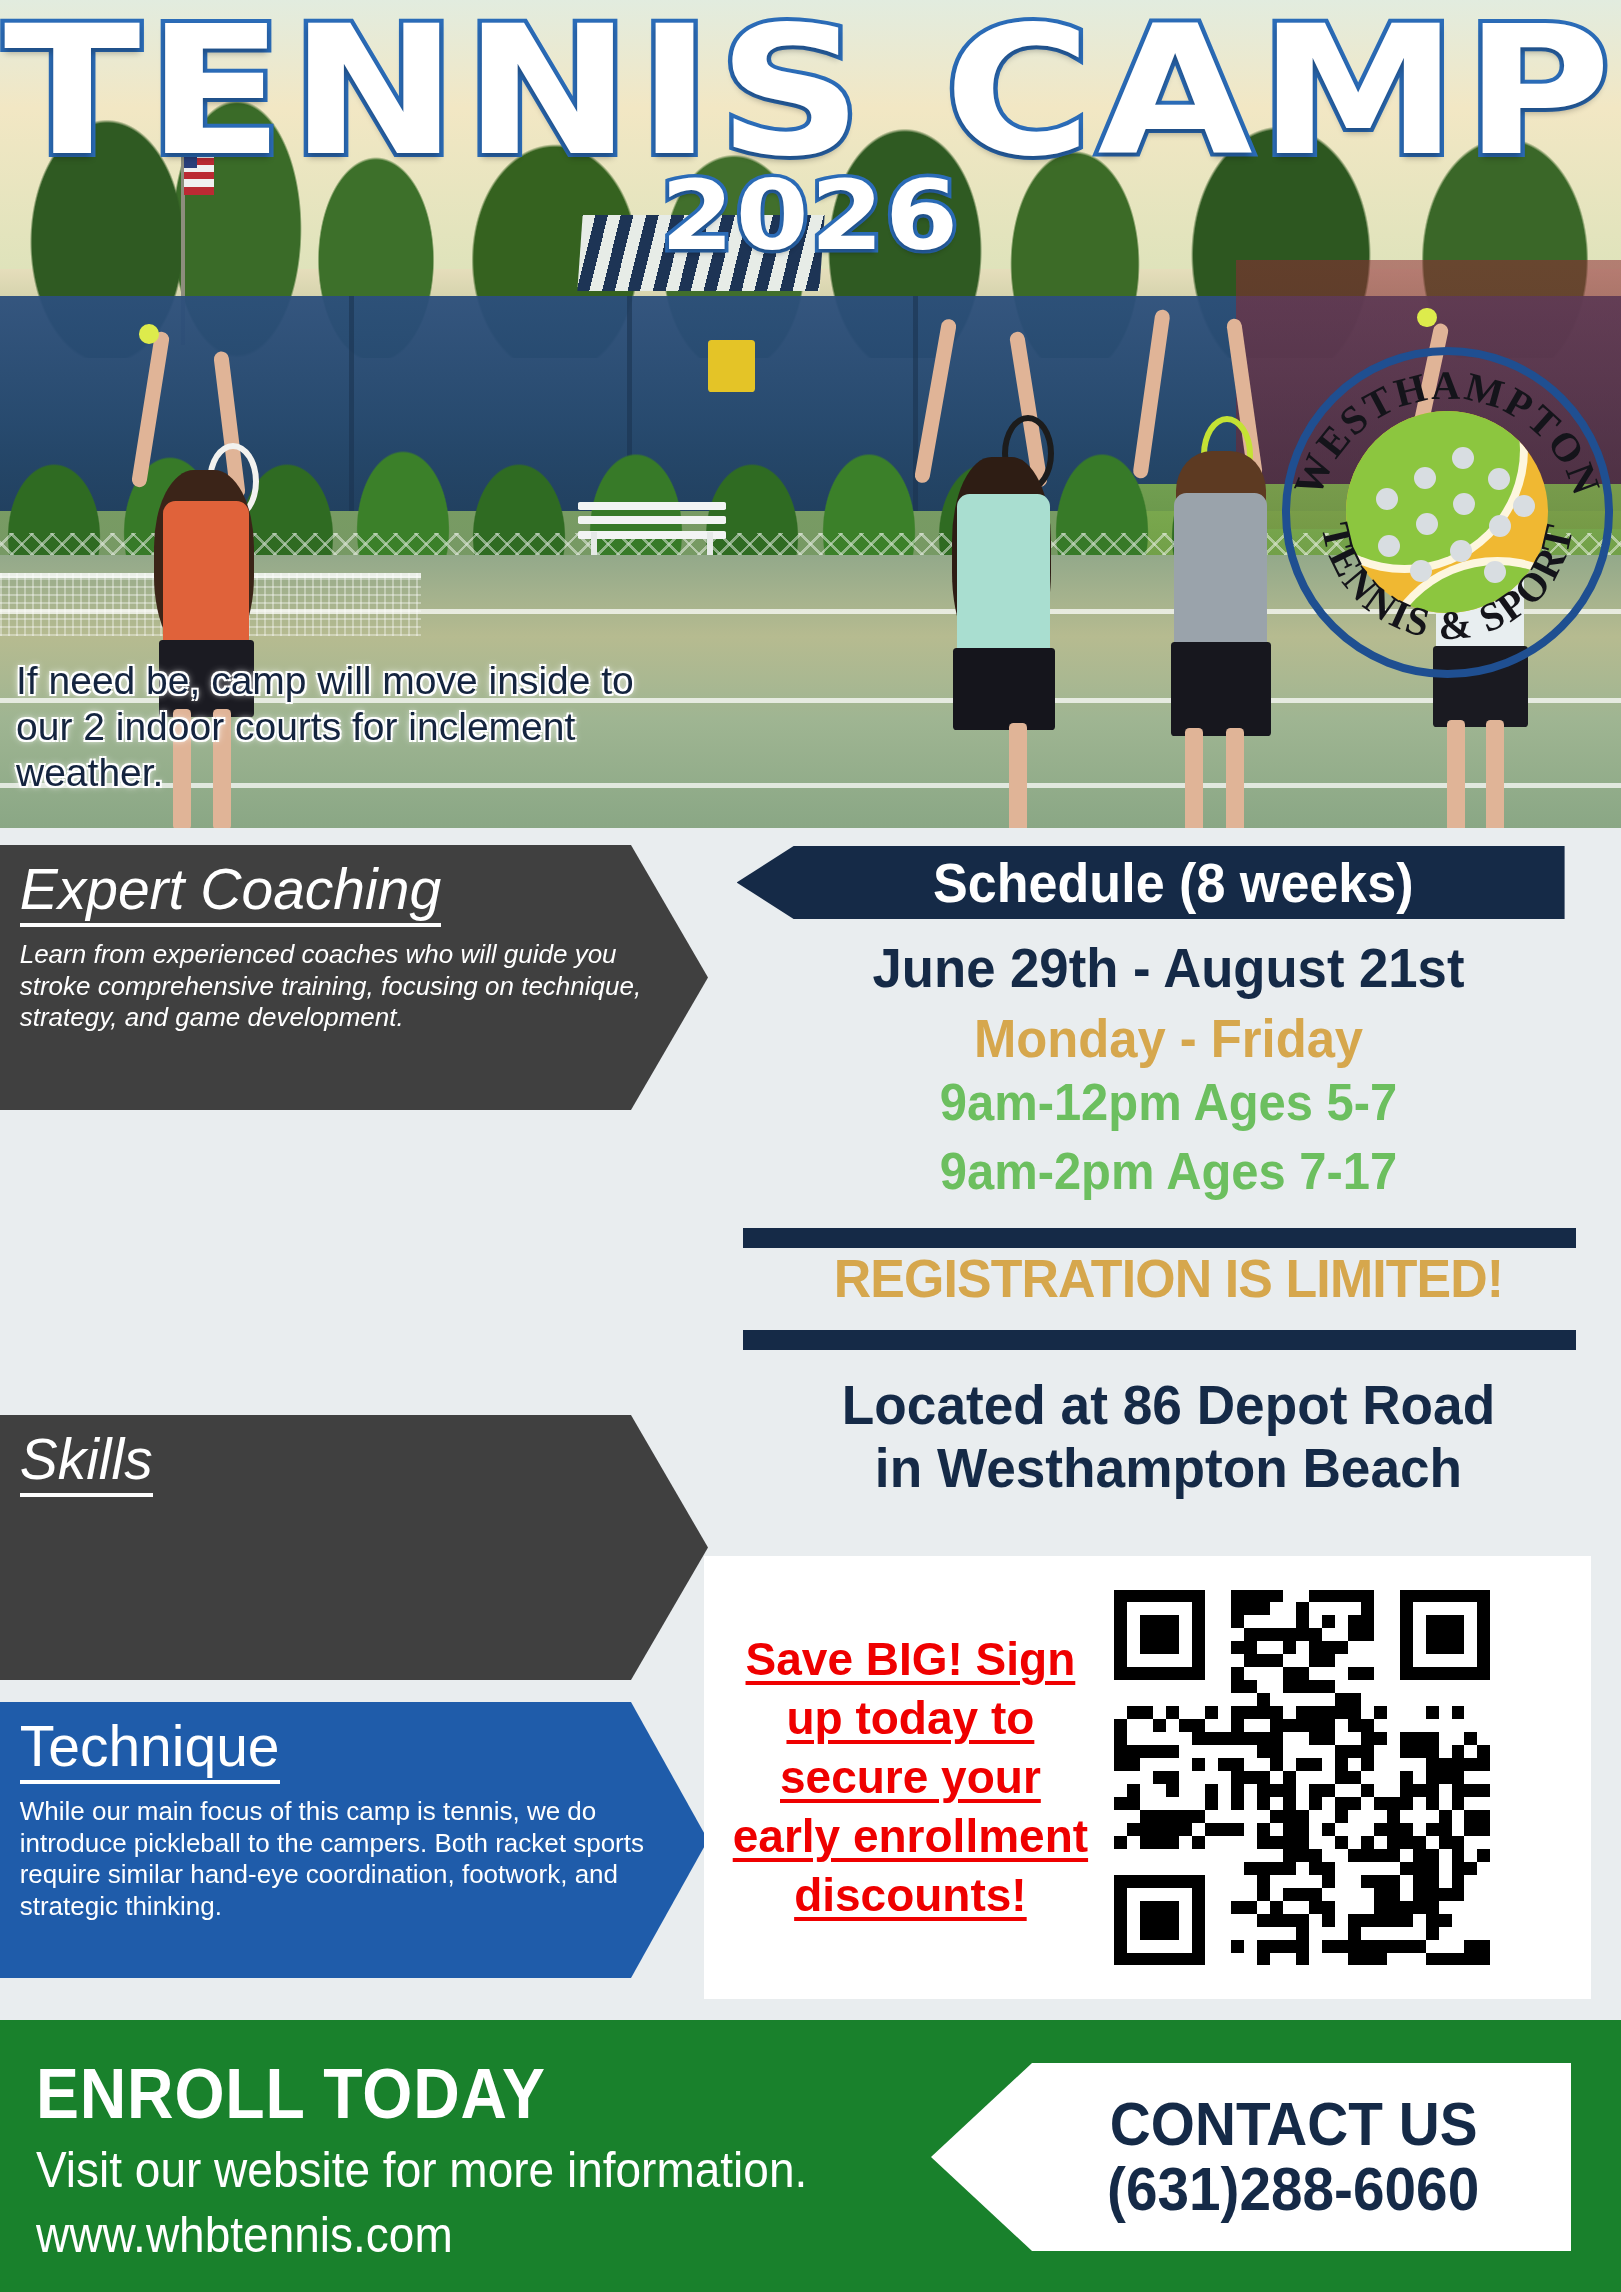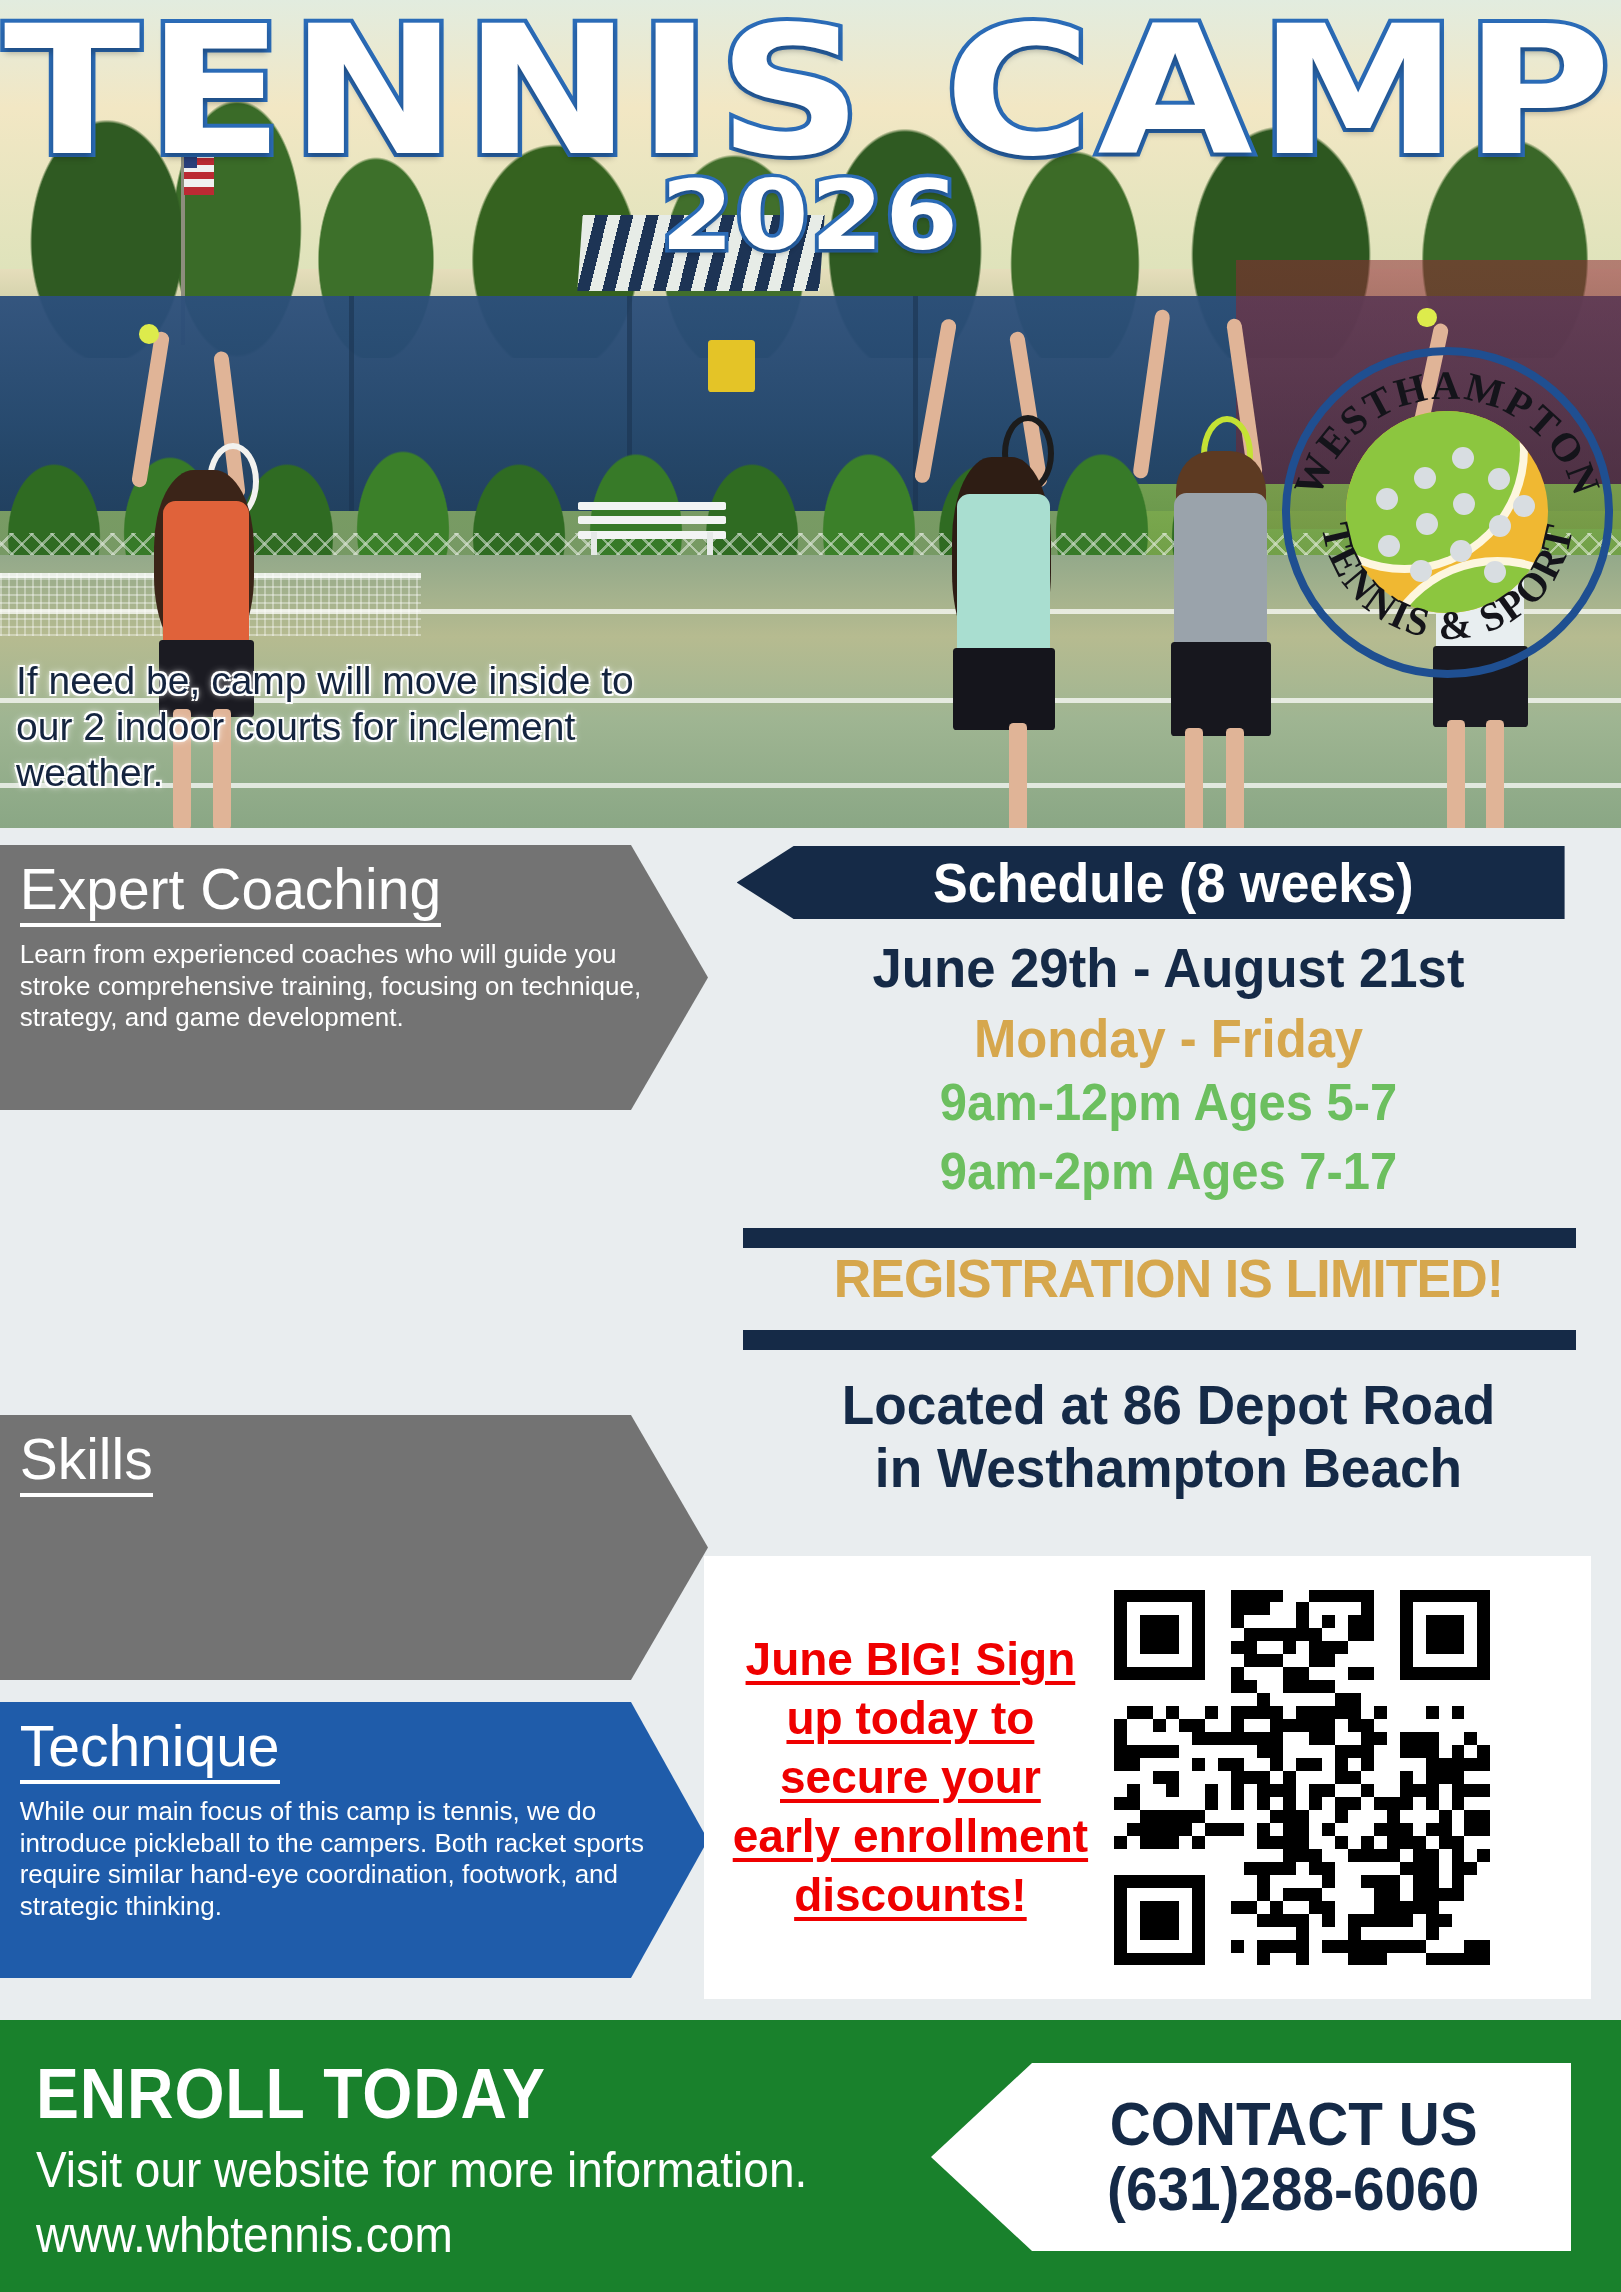--- a/index.html
+++ b/index.html
@@ -198,21 +198,21 @@
     border-bottom:4.5px solid #fff;
     padding-bottom:4.5px;
     margin-bottom:12.5px;
   }
   .banner p{
     font-family:"Liberation Sans", sans-serif;
     font-size:26px;
     line-height:1.22;
     font-weight:500;
   }
-  .b-green{background:#737373;}
+  .b-green{background:#404040;font-style:italic;}
   .b-blue{background:#1f5caa;}
 
   #banner-coaching{top:845px;  width:708px; height:265px;}
   #banner-technique{top:1130px; width:708px; height:265px;}
   #banner-skills{top:1415px; width:708px; height:265px;}
   #banner-pickleball{top:1702px; width:708px; height:276px;}
 
   
   .right{position:absolute; left:716px; top:828px; width:905px;}
 
@@ -456,21 +456,21 @@
     <div class="reg-limited">REGISTRATION IS LIMITED!</div>
     <div class="bar" id="bar-bot"></div>
 
     <div class="located">
       <span>Located at 86 Depot Road</span><br>
       <span>in Westhampton Beach</span>
     </div>
 
     <div class="promo-card">
       <div class="promo-text">
-        <u>June BIG! Sign</u><br>
+        <u>Save BIG! Sign</u><br>
         <u>up today to</u><br>
         <u>secure your</u><br>
         <u>early enrollment</u><br>
         <u>discounts! </u>
       </div>
       <div class="qr" id="qr">
           <i></i>
           <i></i>
           <i></i>
           <i></i>

